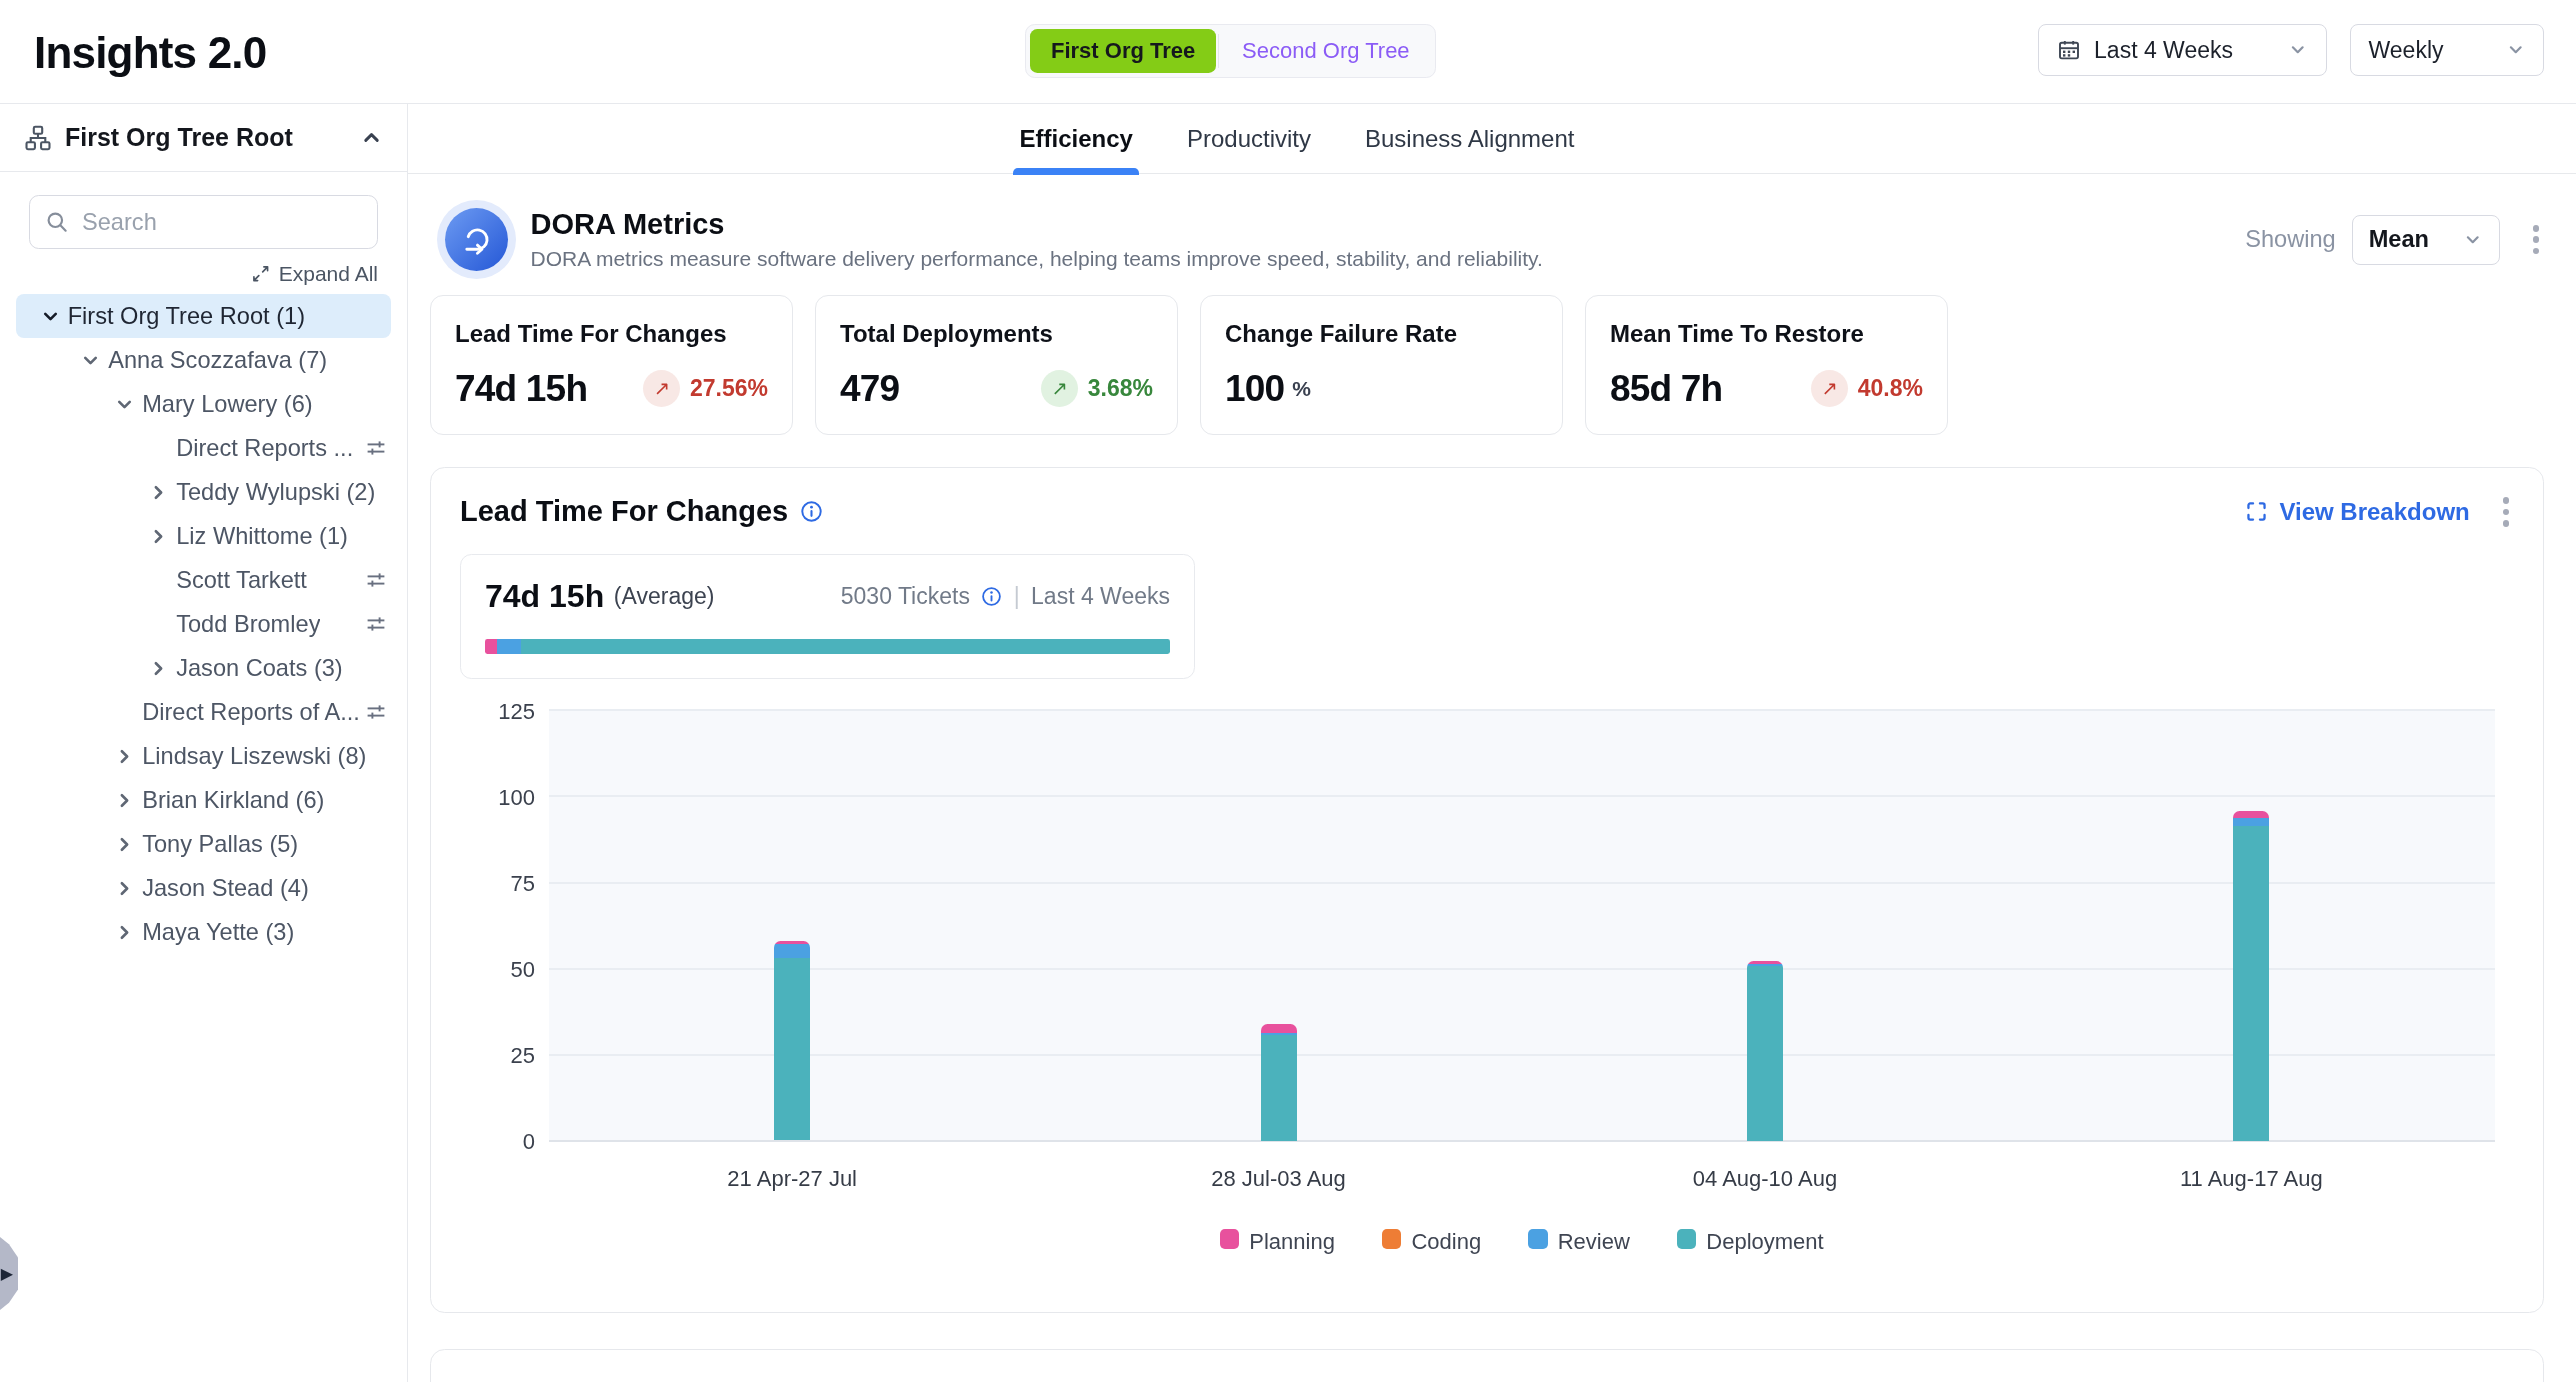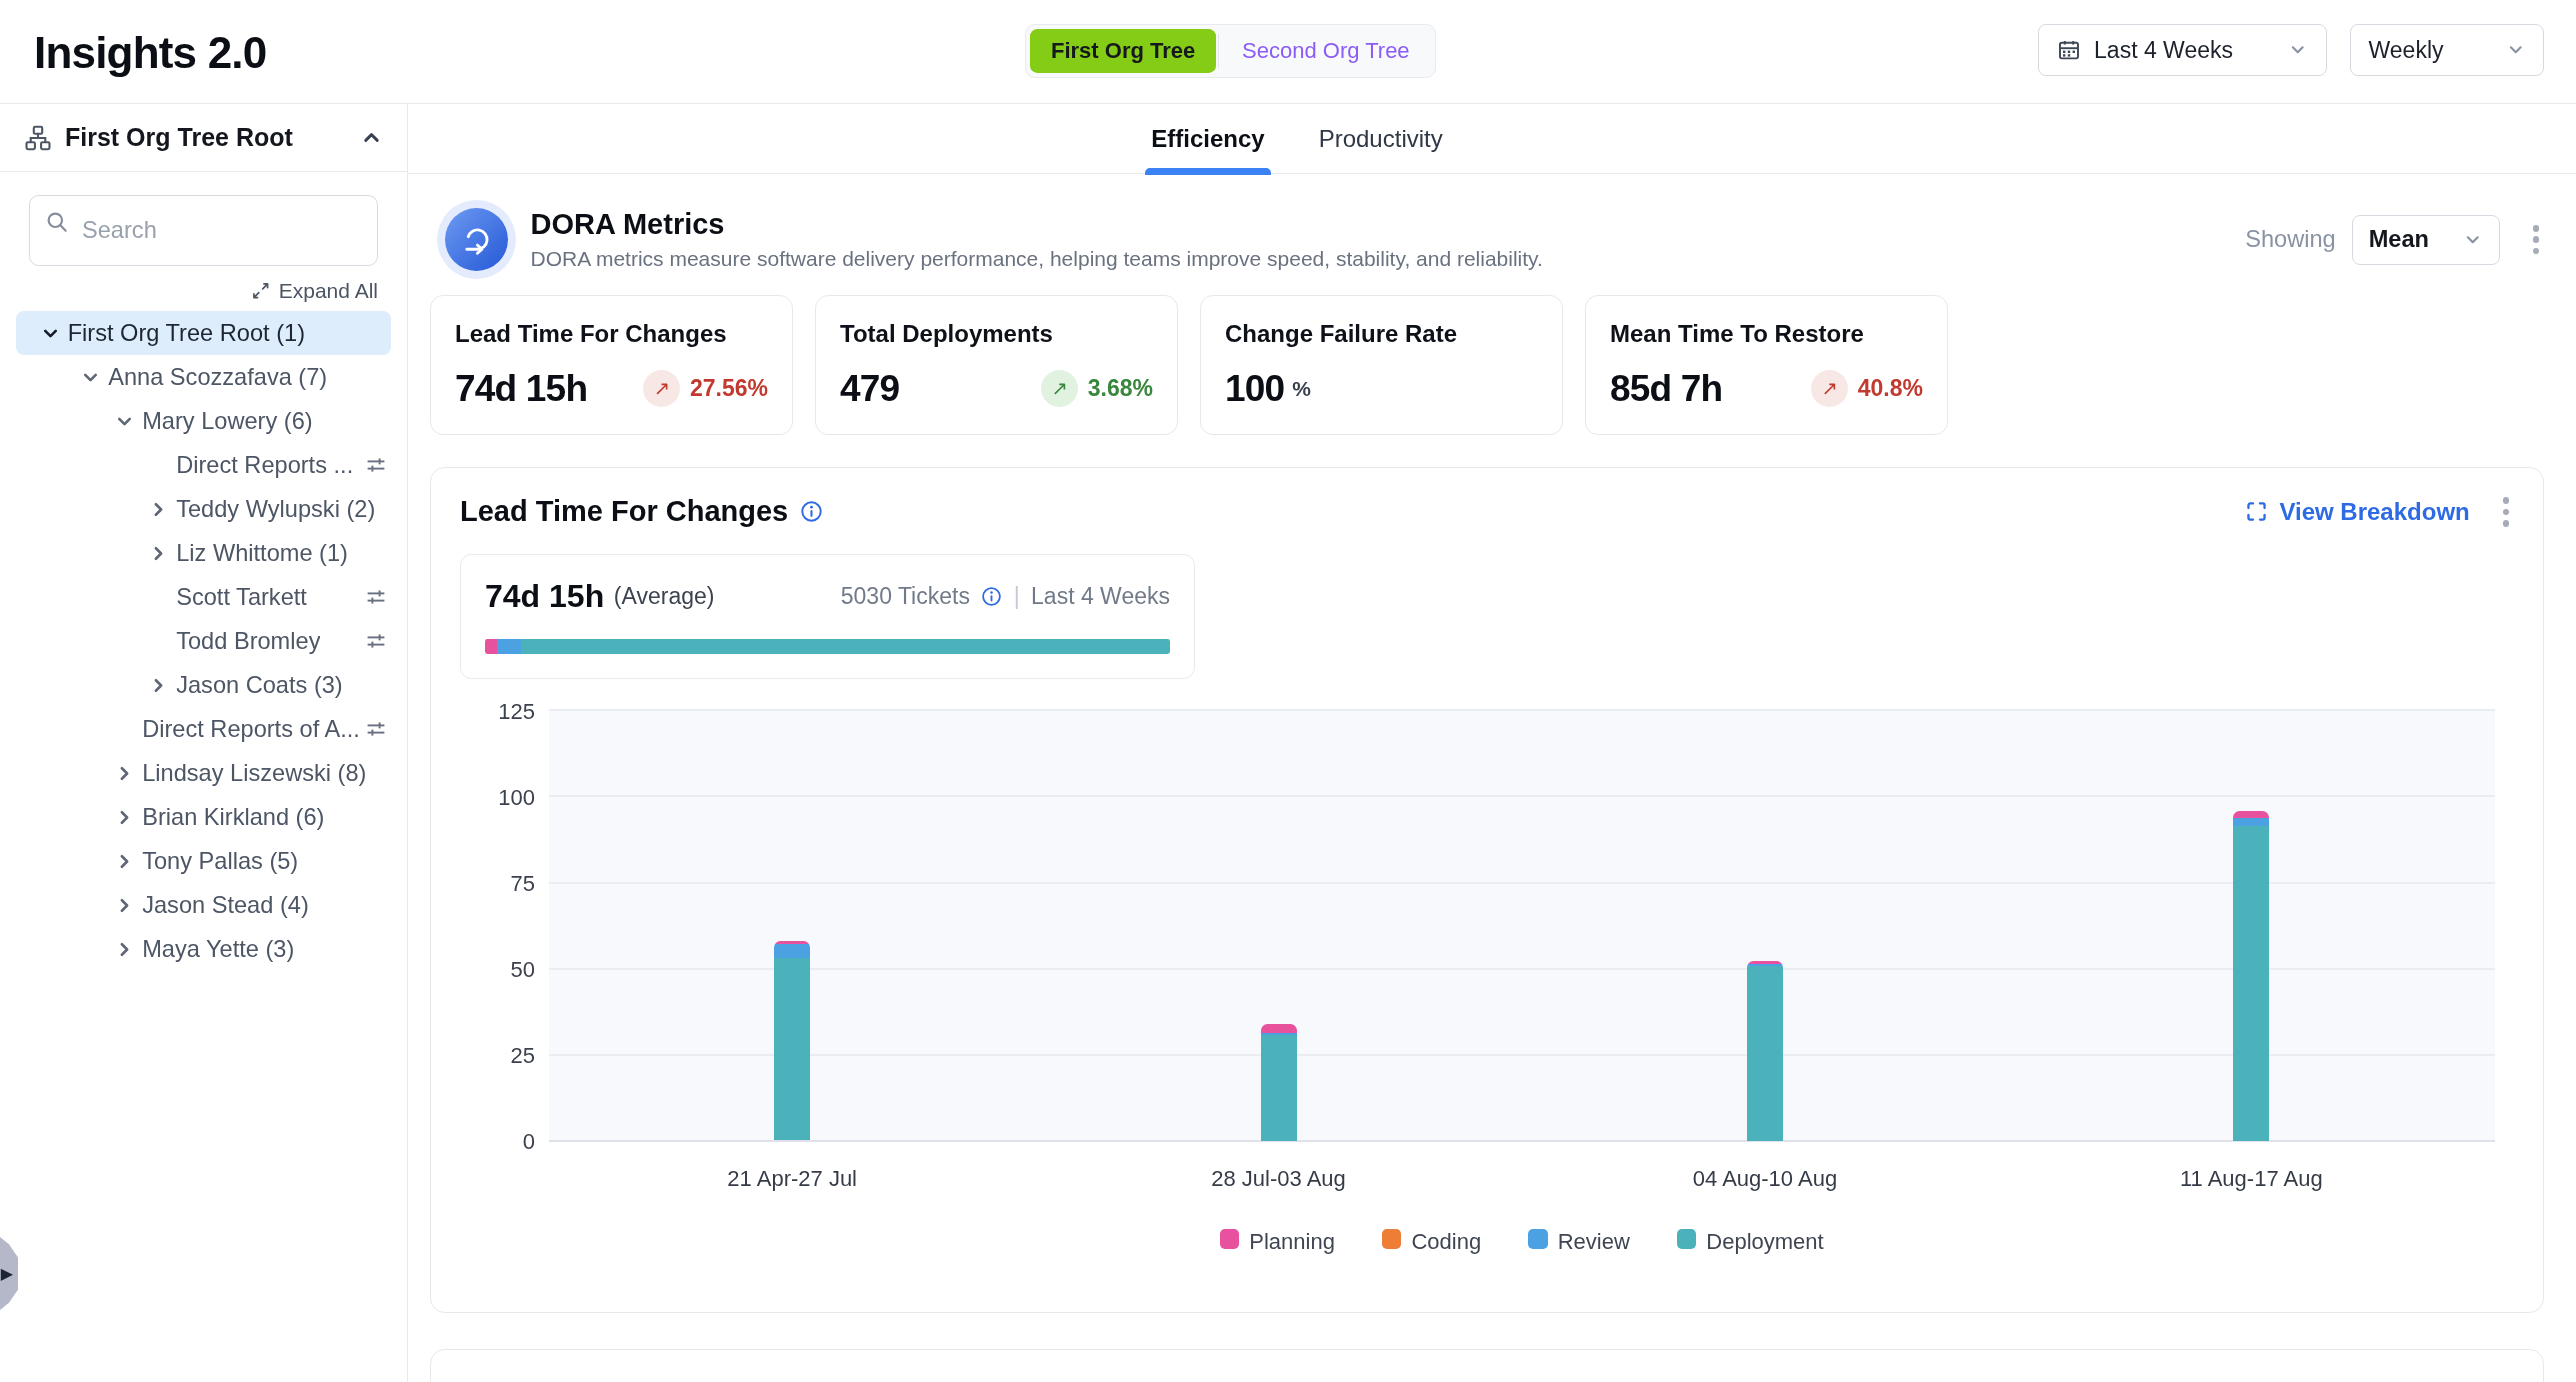--- a/index.html
+++ b/index.html
@@ -18,21 +18,21 @@
   .select-box { display:flex; align-items:center; gap:13px; height:52px; border:1.6px solid #d8dae2; border-radius:8px; padding:0 18px; font-size:23px; color:#1c212b; background:#fff; cursor:pointer; }
   .select-box .chev-dn { color:#8a93a3; }
   .icon-svg { display:inline-flex; align-items:center; justify-content:center; }
 
   
   .sidebar { position:absolute; left:0; top:104px; bottom:0; width:408px; background:#fff; border-right:1.6px solid #e7e9ed; }
   .sb-header { height:68px; display:flex; align-items:center; padding:0 24px; border-bottom:1.6px solid #e7e9ed; }
   .sb-header .sb-title { font-size:25px; font-weight:700; color:#14171d; margin-left:13px; }
   .sb-header .collapse { margin-left:auto; color:#394150; cursor:pointer; }
   .search-wrap { position:relative; margin:23px 29px 0 29px; }
-  .search-wrap input { width:100%; height:71px; border:1.6px solid #d8dae2; border-radius:9.7px; padding:0 20px 0 52px; font-size:23.6px; color:#1c212b; outline:none; font-family:inherit; }
+  .search-wrap input { width:100%; height:54px; border:1.6px solid #d8dae2; border-radius:9.7px; padding:0 20px 0 52px; font-size:23.6px; color:#1c212b; outline:none; font-family:inherit; }
   .search-wrap input::placeholder { color:#99a1ad; }
   .search-wrap .mag { position:absolute; left:16px; top:14.6px; color:#868e9b; }
   .expand-all { margin:13px 29px 3.2px 29px; display:flex; justify-content:flex-end; align-items:center; gap:8px; font-size:21px; color:#4b5563; cursor:pointer; }
   .tree { margin-top:8px; }
   .tree-row { display:flex; align-items:center; height:44px; padding-right:19.5px; font-size:23.6px; color:#4d5665; cursor:pointer;margin-left:6px; }
   .tree-row .chev { width:29px; height:29px; display:flex; align-items:center; justify-content:center; color:#5f6774; flex:0 0 29px; }
   .tree-row .chev-spacer { width:29px; flex:0 0 29px; }
   .tree-row .lbl { margin-left:3.2px; white-space:nowrap; overflow:hidden; text-overflow:ellipsis; }
   .tree-row .sliders { margin-left:auto; color:#697080; }
   .tree-row.selected { background:#ddedfb; border-radius:8px; margin:0 16px; padding-right:3.2px; color:#1f2633; }
@@ -323,20 +323,21 @@
 
   <div class="side-handle">
       <span class="tri">▶</span>
     </div>
 
   <div class="main">
     <div class="tabbar">
       <div class="tabs">
         <div class="tab active">Efficiency</div>
         <div class="tab">Productivity</div>
+        <div class="tab">Business Alignment</div>
       </div>
     </div>
 
     <div class="content">
 
       <div class="dora-head">
         <div class="dora-icon">
           <svg width="34" height="34" viewBox="0 0 24 24">
               <path d="M5.5 18.5 H13 M13 18.5 a6.8 6.8 0 1 0 -6.5 -8.8" fill="none" stroke="#fff" stroke-width="2" stroke-linecap="round"></path>
               <path d="M13 15.6 L16.2 18.5 L13 21.4" fill="none" stroke="#fff" stroke-width="2" stroke-linecap="round" stroke-linejoin="round"></path>

